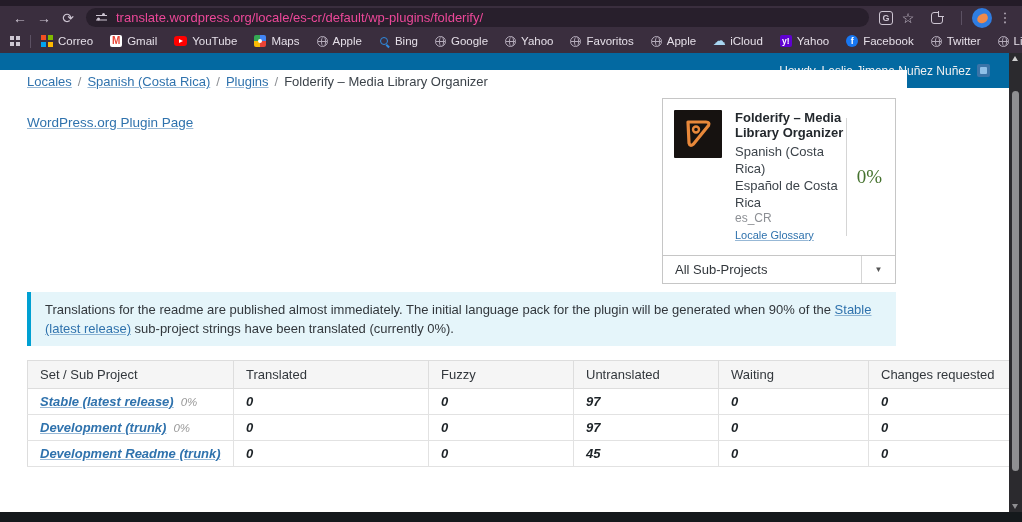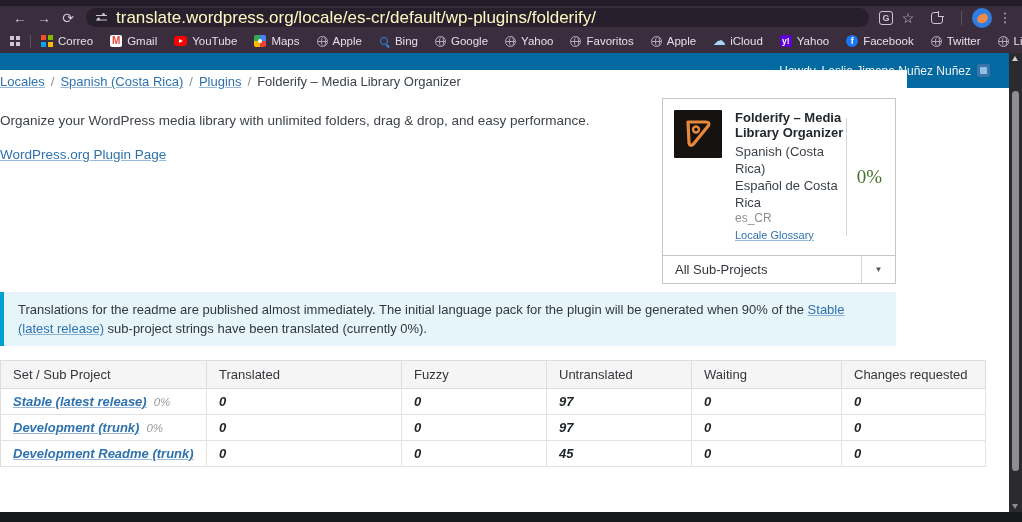--- a/index.html
+++ b/index.html
@@ -12,21 +12,21 @@
              display:flex; align-items:center; padding:0 8px; }
   .nav-btn { width:24px; height:20px; display:flex; align-items:center; justify-content:center;
              color:#cdc5d2; font-size:14px; cursor:pointer; flex-shrink:0; }
   .urlbar { flex:1; height:19px; background:#281f2c; border-radius:10px; margin:0 10px 0 6px;
             display:flex; align-items:center; padding:0 10px; min-width:0; }
   .tune-icon { width:11px; height:10px; position:relative; margin-right:9px; flex-shrink:0; }
   .tune-icon::before { content:""; position:absolute; left:0; top:2px; width:11px; height:1.4px;
             background:#cdc5d2; box-shadow:0 4.5px 0 #cdc5d2; }
   .tune-icon::after { content:""; position:absolute; top:.8px; left:6px; width:3.2px; height:3.2px;
             border-radius:50%; background:#cdc5d2; box-shadow:-5px 4.5px 0 #cdc5d2; }
-  .url-text { color:#fef9c3; font-size:17px; white-space:nowrap; overflow:hidden; }
+  .url-text { color:#ec4899; font-size:13px; white-space:nowrap; overflow:hidden; }
   .tb-right { display:flex; align-items:center; gap:4px; flex-shrink:0; }
   .translate-icon { width:14px; height:14px; border:1.4px solid #cdc5d2; border-radius:3px;
             color:#cdc5d2; font-size:9px; font-weight:bold; display:flex; align-items:center;
             justify-content:center; position:relative; }
   .star-icon { color:#cdc5d2; font-size:14px; width:22px; text-align:center; cursor:pointer; }
   .ext-icon { width:12px; height:12px; border:1.4px solid #cdc5d2; border-radius:3px; position:relative; margin:0 8px; }
   .ext-icon::before { content:""; position:absolute; right:-1.5px; top:-1.5px; width:5px; height:5px;
             background:#3a2e3e; border-left:1.4px solid #cdc5d2; border-bottom:1.4px solid #cdc5d2; }
   .tb-sep { width:1px; height:14px; background:#5c5163; margin:0 6px; }
   .profile-avatar { width:20px; height:20px; border-radius:50%; background:#2f7de1; position:relative;
@@ -75,21 +75,21 @@
 
   
   .adminbar { position:absolute; top:53px; left:0; width:1022px; height:35px; background:#0369a1;
               display:flex; align-items:center; justify-content:flex-end; padding-right:32px; }
   .howdy { color:#f0f0f1; font-size:12px; display:flex; align-items:center; gap:6px; cursor:pointer; }
   .admin-avatar { width:13px; height:13px; border-radius:2px; background:#3b74a8; position:relative; }
   .admin-avatar::before { content:""; position:absolute; left:3px; top:3px; width:7px; height:7px; background:#8fc0e8; border-radius:1px; }
 
   
   .page { position:absolute; top:70px; left:0; width:907px; bottom:10px; background:#fff;
-          padding:4px 11px 0 0; color:#3c434a; }
+          padding:4px 11px 0 27px; color:#3c434a; }
   a.lnk { color:#2f72ad; text-decoration:underline; text-decoration-color:rgba(47,114,173,.5); cursor:pointer; }
   .breadcrumb { font-size:13px; color:#50575e; line-height:16px; white-space:nowrap; }
   .breadcrumb .sep { color:#8c8f94; margin:0 6px; }
   .crumb-current { color:#3c434a; }
 
   .top-flex { display:flex; margin-top:8px; align-items:flex-start; }
   .top-left { flex:1; padding-right:36px; }
   .description { font-size:13.5px; margin-top:14px; line-height:18px; }
   .plugin-page-link { display:inline-block; margin-top:17px; font-size:13.5px; }
 
@@ -232,21 +232,20 @@
 </div>
 
 <div class="page">
 
   <div class="breadcrumb">
     <a class="lnk">Locales</a><span class="sep">/</span><a class="lnk">Spanish (Costa Rica)</a><span class="sep">/</span><a class="lnk">Plugins</a><span class="sep">/</span><span class="crumb-current">Folderify – Media Library Organizer</span>
   </div>
 
   <div class="top-flex">
     <div class="top-left">
-      <div class="description">Organize your WordPress media library with unlimited folders, drag &amp; drop, and easy performance.</div>
       <a class="lnk plugin-page-link">WordPress.org Plugin Page</a>
     </div>
 
     <div class="card">
       <div class="card-main">
         <div class="plugin-logo">
           <svg width="48" height="48" viewBox="0 0 48 48">
             <path d="M14 12 L32 12 Q36 12 34.5 15.5 L19.5 34 Q16 37 15 33 Z" fill="none" stroke="#e8883a" stroke-width="3.2" stroke-linejoin="round"></path>
             <circle cx="22" cy="19.5" r="3" fill="none" stroke="#e8883a" stroke-width="2.4"></circle>
           </svg>

